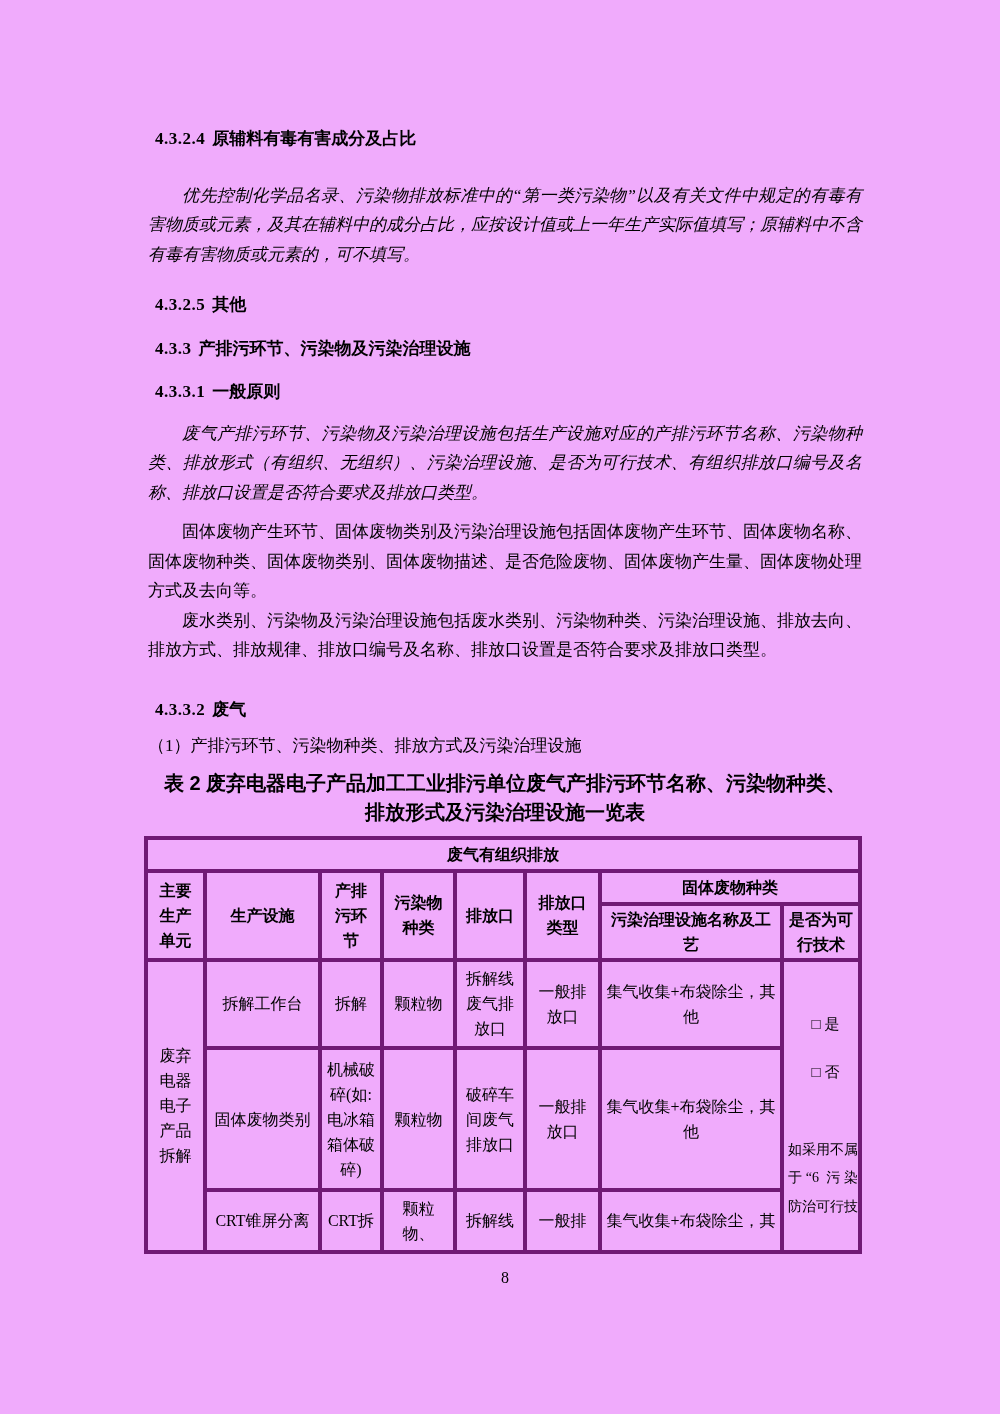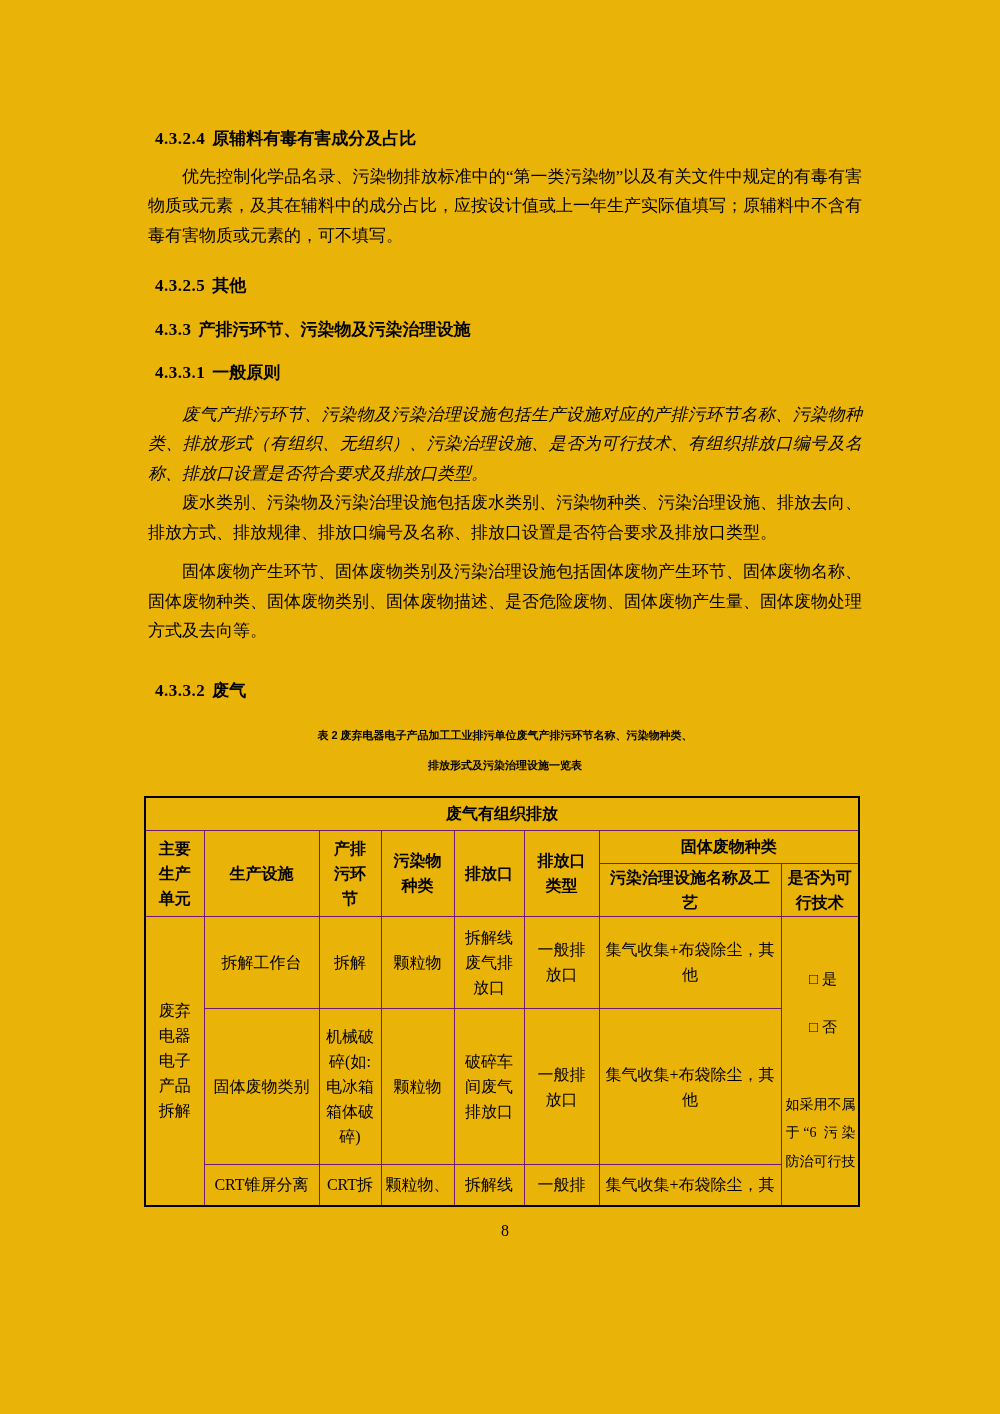--- a/index.html
+++ b/index.html
@@ -4,21 +4,21 @@
 <style>
   html, body {
     margin: 0;
     padding: 0;
     background: #ffffff;
   }
   .page {
     position: relative;
     width: 1000px;
     height: 1414px;
-    background: #eab308;
+    background: #f0abfc;
     box-sizing: border-box;
     padding: 124px 138px 0 148px;
     color: #000000;
     font-family: "Liberation Serif", "DejaVu Serif", serif;
     overflow: hidden;
   }
   .h {
     font-family: "Liberation Sans", "DejaVu Sans", sans-serif;
     font-weight: bold;
     font-size: 17px;
@@ -35,34 +35,34 @@
     font-size: 17px;
     line-height: 29.5px;
     margin: 0;
     text-align: justify;
     text-indent: 2em;
   }
   .p.noindent { text-indent: 0; }
   .caption {
     font-family: "Liberation Sans", "DejaVu Sans", sans-serif;
     font-weight: bold;
-    font-size: 11px;
+    font-size: 20px;
     line-height: 29.5px;
     text-align: center;
-    margin: 16px;
+    margin: 8px;
   }
   table.tbl {
     border-collapse: collapse;
     table-layout: fixed;
     width: 716px;
     margin-left: -4px;
     border: 2px solid #000;
   }
   table.tbl td {
-    border: 1px solid #701a75;
+    border: 4px solid #701a75;
     text-align: center;
     vertical-align: middle;
     font-size: 16px;
     line-height: 25px;
     padding: 1px 4px;
     white-space: pre-line;
     overflow: hidden;
     box-sizing: border-box;
   }
   table.tbl td.th {
@@ -102,35 +102,36 @@
     line-height: 29.5px;
   }
 </style>
 </head>
 <body>
 
 <div class="page">
 
   <h3 class="h" style="margin-top:0;"><span class="num">4.3.2.4</span><span>原辅料有毒有害成分及占比</span></h3>
 
-  <p class="p" style="margin-top:8px;">优先控制化学品名录、污染物排放标准中的“第一类污染物”以及有关文件中规定的有毒有害物质或元素，及其在辅料中的成分占比，应按设计值或上一年生产实际值填写；原辅料中不含有毒有害物质或元素的，可不填写。</p>
+  <p class="p" style="margin-top:27px;font-style:italic;">优先控制化学品名录、污染物排放标准中的“第一类污染物”以及有关文件中规定的有毒有害物质或元素，及其在辅料中的成分占比，应按设计值或上一年生产实际值填写；原辅料中不含有毒有害物质或元素的，可不填写。</p>
 
   <h3 class="h" style="margin-top:21px;"><span class="num">4.3.2.5</span><span>其他</span></h3>
 
 
   <h3 class="h" style="margin-top:14px;"><span class="num">4.3.3</span><span>产排污环节、污染物及污染治理设施</span></h3>
 
   <h3 class="h" style="margin-top:14px;"><span class="num">4.3.3.1</span><span>一般原则</span></h3>
 
   <p class="p" style="margin-top:12px;font-style:italic;">废气产排污环节、污染物及污染治理设施包括生产设施对应的产排污环节名称、污染物种类、排放形式（有组织、无组织）、污染治理设施、是否为可行技术、有组织排放口编号及名称、排放口设置是否符合要求及排放口类型。</p>
+  <p class="p" style="margin-top:10px;">固体废物产生环节、固体废物类别及污染治理设施包括固体废物产生环节、固体废物名称、固体废物种类、固体废物类别、固体废物描述、是否危险废物、固体废物产生量、固体废物处理方式及去向等。</p>
   <p class="p">废水类别、污染物及污染治理设施包括废水类别、污染物种类、污染治理设施、排放去向、排放方式、排放规律、排放口编号及名称、排放口设置是否符合要求及排放口类型。</p>
-  <p class="p" style="margin-top:10px;">固体废物产生环节、固体废物类别及污染治理设施包括固体废物产生环节、固体废物名称、固体废物种类、固体废物类别、固体废物描述、是否危险废物、固体废物产生量、固体废物处理方式及去向等。</p>
 
   <h3 class="h" style="margin-top:30px;"><span class="num">4.3.3.2</span><span>废气</span></h3>
 
+  <p class="p noindent" style="margin-top:7px;">（1）产排污环节、污染物种类、排放方式及污染治理设施</p>
 
   <div class="caption">
     <div>表 2 废弃电器电子产品加工工业排污单位废气产排污环节名称、污染物种类、</div>
     <div>排放形式及污染治理设施一览表</div>
   </div>
 
   <table class="tbl">
     <colgroup>
       <col style="width:59px;">
       <col style="width:115px;">

